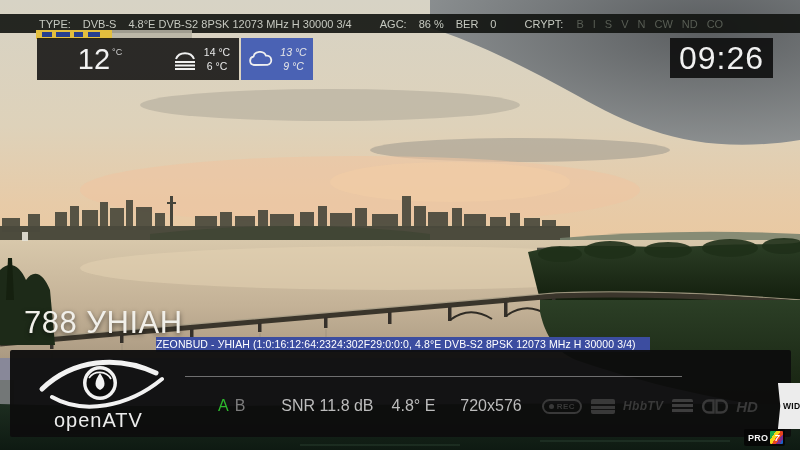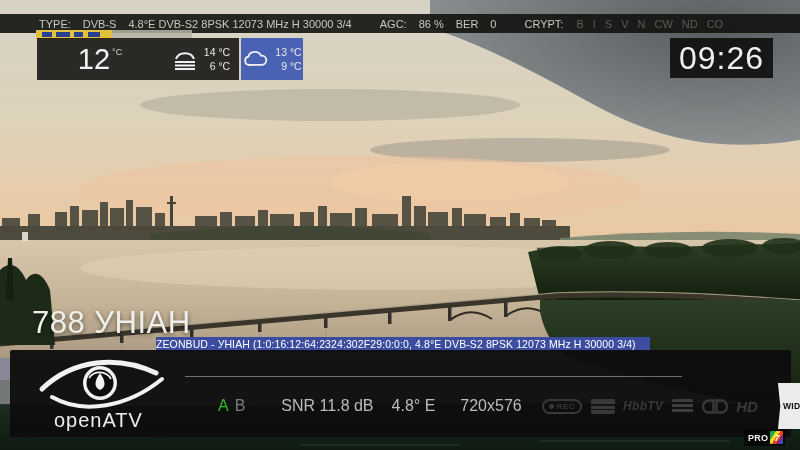--- a/index.html
+++ b/index.html
@@ -22,33 +22,33 @@
   .ticker .t-g{width:80px;height:9px;background:rgba(181,178,162,.85);}
   .ticker .t-y i{position:absolute;top:2px;height:5px;background:#27408f;display:block;}
 
   
   .weather{position:absolute;left:37px;top:38px;height:42px;display:flex;}
   .w-dark{background:rgba(12,12,12,0.85);display:flex;align-items:center;padding-left:31px;}
   .w-now{width:64px;justify-content:center;color:#f2f2f2;}
   .w-now .big{font-size:29px;font-weight:300;line-height:42px;}
   .w-now .unit{font-size:9px;color:#cfcfcf;margin:-14px 0 0 2px;}
   .w-day{width:76px;justify-content:center;gap:6px;}
-  .w-day.blue{background:#4a62b4;margin-left:2px;width:62px;}
-  .w-temps{display:flex;flex-direction:column;align-items:flex-end;gap:3px;
+  .w-day.blue{background:#4a62b4;margin-left:2px;width:72px;font-style:italic;}
+  .w-temps{display:flex;flex-direction:column;align-items:center;gap:3px;
     font-size:10.5px;color:#e8e8e8;line-height:11px;}
   .w-ico{display:flex;align-items:center;}
 
   
   .clock{position:absolute;left:670px;top:38px;width:103px;height:40px;
     background:rgba(10,10,10,0.87);color:#f0f0f0;font-size:32px;font-weight:300;
     display:flex;align-items:center;justify-content:center;letter-spacing:1px;}
 
   
   .channel-name{position:absolute;left:24px;top:305px;font-size:31px;font-weight:300;
-    color:#f1efe9;letter-spacing:.5px;text-shadow:0 2px 5px rgba(0,0,0,.55);margin-left:8px;}
+    color:#f1efe9;letter-spacing:.5px;text-shadow:0 2px 5px rgba(0,0,0,.55);}
 
   
   .tuner-info{position:absolute;left:156px;top:337px;width:494px;height:15px;
     background:#3c4da0;color:#fff;font-size:10.5px;line-height:15px;
     letter-spacing:.1px;white-space:nowrap;overflow:hidden;}
 
   
   .panel{position:absolute;left:10px;top:350px;width:781px;height:87px;
     background:rgba(13,13,13,0.95);border-radius:2px;}
   .logo{position:absolute;left:18px;top:1px;width:150px;height:84px;}

